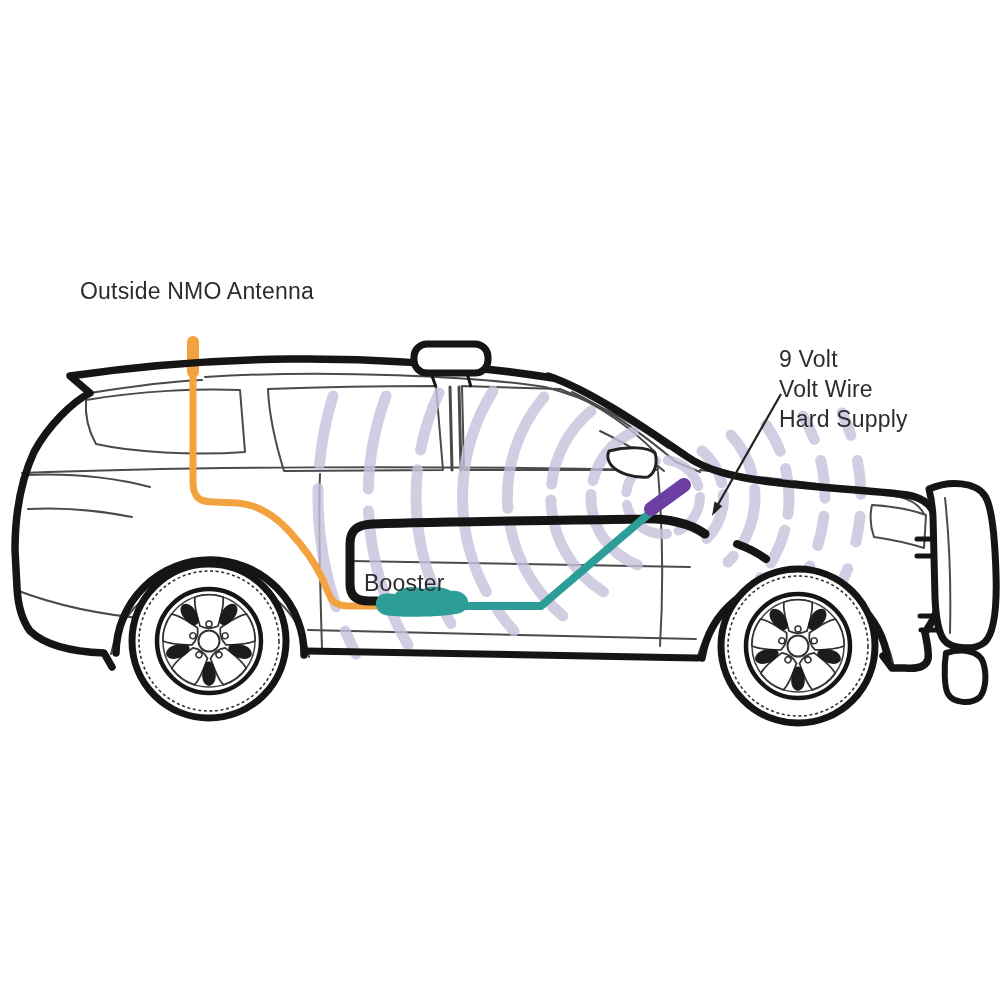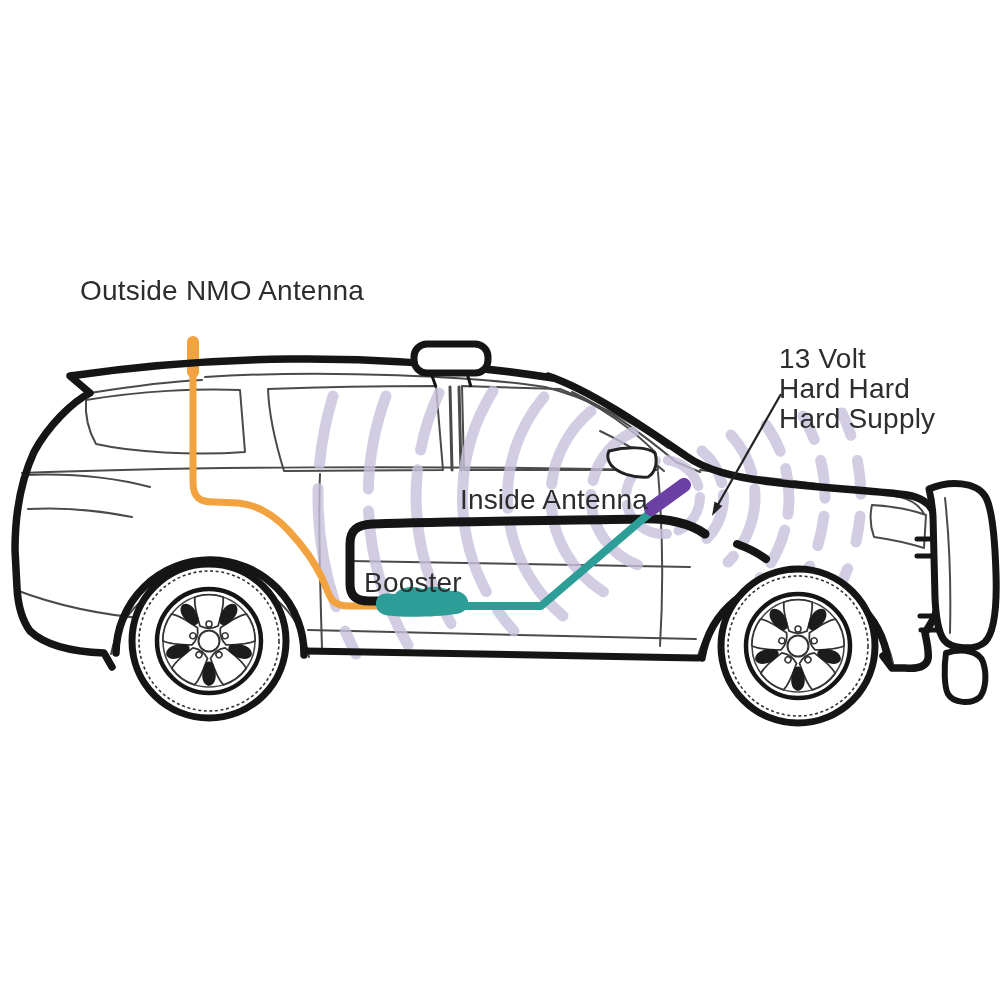--- a/index.html
+++ b/index.html
@@ -1,19 +1,19 @@
 <!DOCTYPE html>
 <html style="--cable_orange: #F2A23E; --cable_teal: #2D9E97; --antenna_purple: #6B3FA4; --signal_wave: #C9C1DD; --line_black: #151515; --line_gray: #4a4a4a; --text: #2d2d2d;"><head>
 <meta charset="utf-8">
 <style>
   html,body{margin:0;padding:0;background:#fff;}
   .canvas{position:relative;width:1000px;height:1000px;background:#ffffff;overflow:hidden;
           font-family:"Liberation Sans",sans-serif;}
   svg{position:absolute;left:0;top:0;}
-  .lbl{position:absolute;color:var(--text,#2d2d2d);font-size:28px;line-height:34px;
+  .lbl{position:absolute;color:var(--text,#2d2d2d);font-size:23px;line-height:34px;
        white-space:nowrap;letter-spacing:0.2px;}
   .lbl div{white-space:nowrap;}
   .lbl-outside{left:80px;top:274px;}
   .lbl-power{left:779px;top:344px;line-height:30px;}
   .lbl-inside{right:352px;top:483px;}
   .lbl-booster{left:364px;top:566px;text-align:center;}
 </style>
 </head>
 <body>
 
@@ -130,22 +130,21 @@
     <path d="M 781,394 L 716,508" stroke="#222" stroke-width="2.2" fill="none"></path>
     <polygon points="712,516 722.3,505.9 714.5,501.5" fill="#222"></polygon>
   </g>
 </svg>
 
 <div class="lbl lbl-outside">
   <div>Outside NMO Antenna</div>
 </div>
 
 <div class="lbl lbl-power">
-  <div>13 Volt</div>
-  <div>Hard Hard</div>
+  <div>9 Volt</div>
+  <div>Volt Wire</div>
   <div>Hard Supply</div>
 </div>
 
-<div class="lbl lbl-inside">Inside Antenna</div>
 
 <div class="lbl lbl-booster">Booster</div>
 
 </div>
 
 </body></html>

